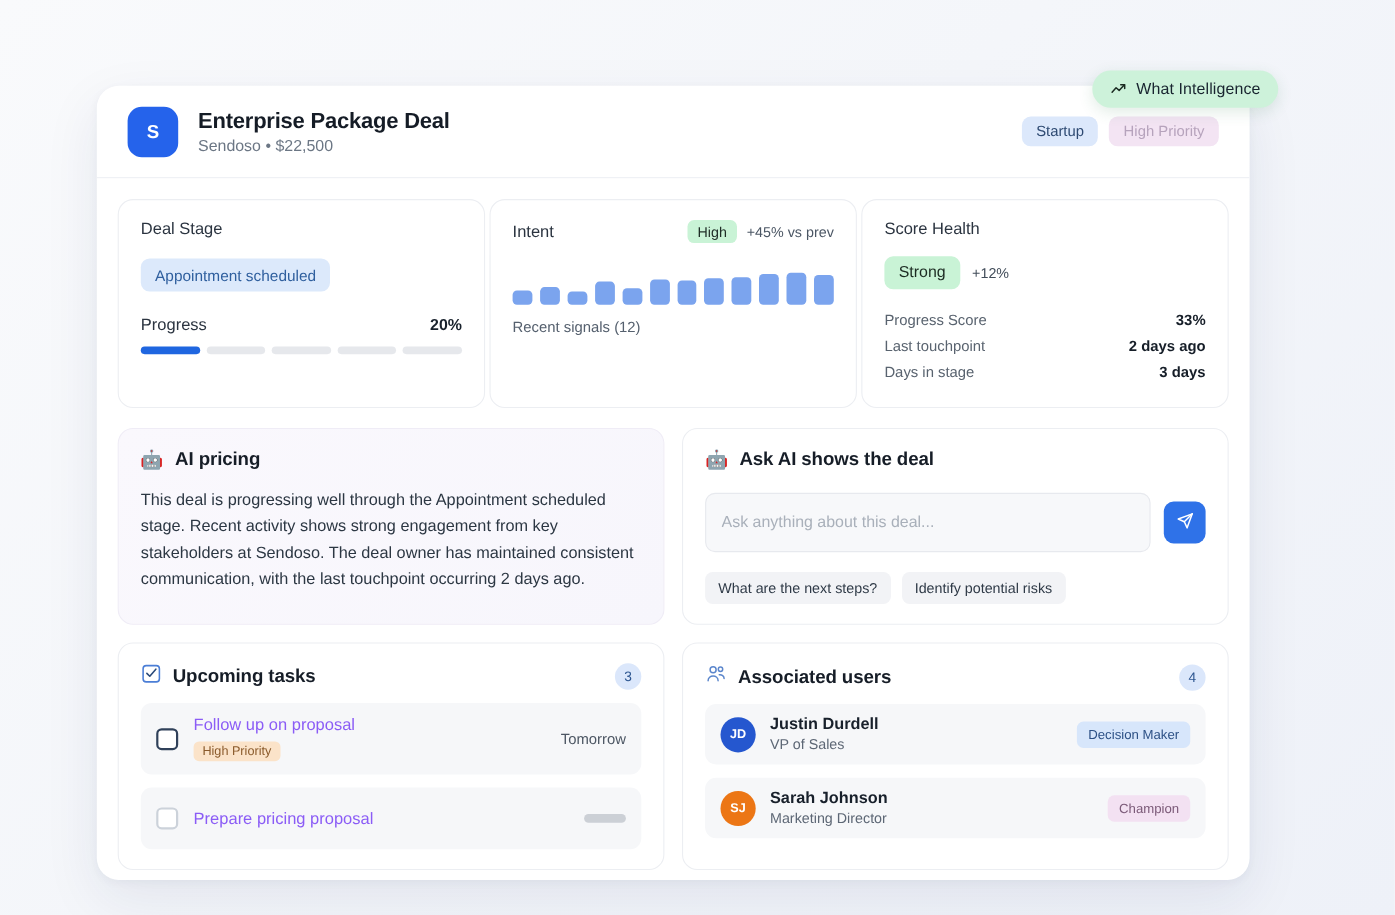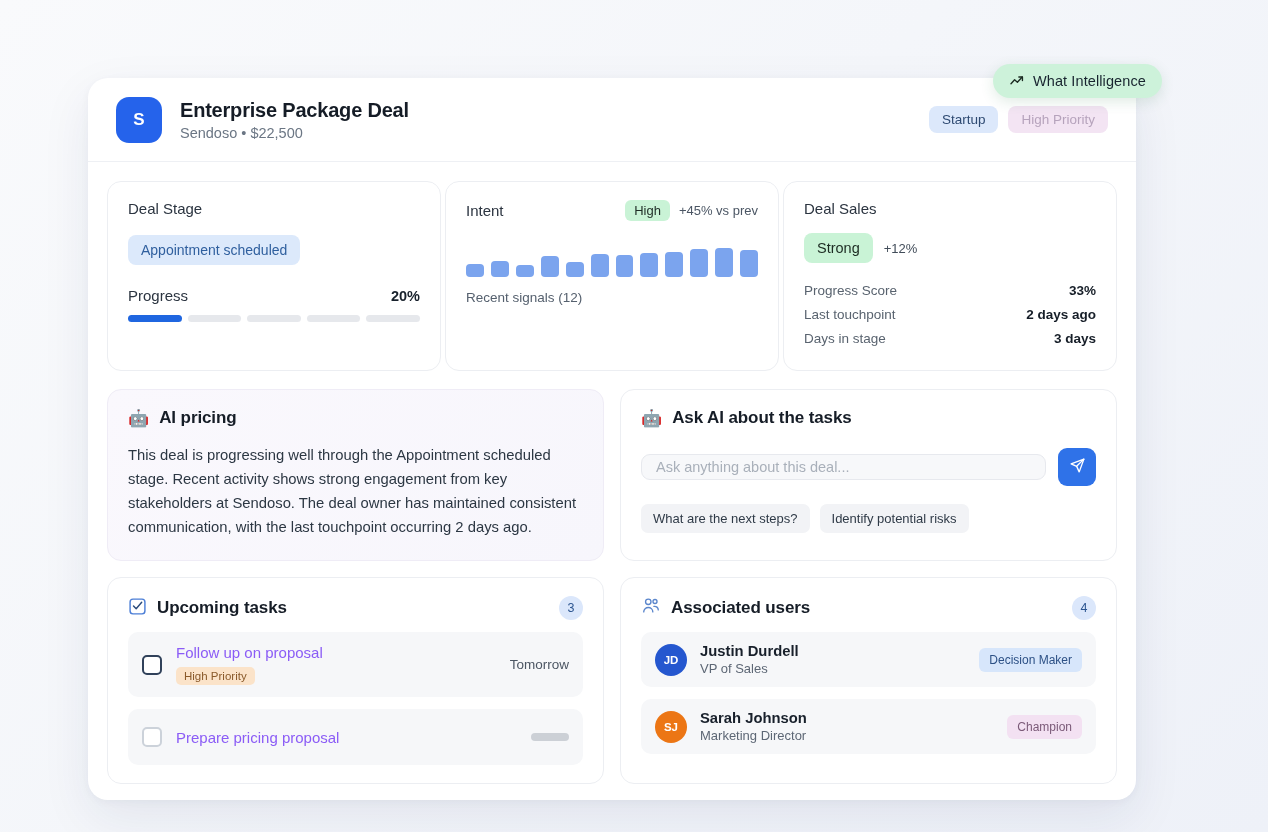--- a/index.html
+++ b/index.html
@@ -145,21 +145,21 @@
     font-size: 12.5px; display: flex; align-items: center; justify-content: center;
   }
   .sum-body {
     margin-top: 16px;
     font-size: 14.8px; line-height: 1.62; color: #2c3743;
     max-width: 470px;
   }
 
   .ask-row { display: flex; align-items: center; gap: 12px; margin-top: 20px; }
   .ask-input {
-    flex: 1; height: 26px;
+    flex: 1; height: 54px;
     background: #f7f8fa;
     border: 1px solid #e7e9ee;
     border-radius: 9px;
     padding: 0 14px;
     font-size: 14.5px; color: #2b3440;
     font-family: "Liberation Sans", sans-serif;
     outline: none;
   }
   .ask-input::placeholder { color: #a9b0ba; }
   .send-btn {
@@ -292,21 +292,21 @@
             <div class="bar" style="height: 75%; background: rgb(123, 164, 238);"></div>
             <div class="bar" style="height: 78.125%; background: rgb(123, 164, 238);"></div>
             <div class="bar" style="height: 87.5%; background: rgb(123, 164, 238);"></div>
             <div class="bar" style="height: 90.625%; background: rgb(123, 164, 238);"></div>
             <div class="bar" style="height: 84.375%; background: rgb(123, 164, 238);"></div>
           </div>
         <div class="signals">Recent signals (12)</div>
       </div>
 
       <div class="stat-card">
-        <div class="stat-title">Deal Sales</div>
+        <div class="stat-title">Score Health</div>
         <div class="health-chip-row">
           <span class="chip softgreen">Strong</span>
           <span class="health-delta">+12%</span>
         </div>
         <div class="kv-list" id="health-kv">
             <div class="kv">
               <span class="kv-k">Progress Score</span>
               <span class="kv-v">33%</span>
             </div>
             <div class="kv">
@@ -327,21 +327,21 @@
         <div class="panel-head">
           <span class="bot-ico">🤖</span>
           <span class="panel-title">AI pricing</span>
         </div>
         <div class="sum-body">This deal is progressing well through the Appointment scheduled stage. Recent activity shows strong engagement from key stakeholders at Sendoso. The deal owner has maintained consistent communication, with the last touchpoint occurring 2 days ago.</div>
       </div>
 
       <div class="panel askai">
         <div class="panel-head">
           <span class="bot-ico">🤖</span>
-          <span class="panel-title">Ask AI about the tasks</span>
+          <span class="panel-title">Ask AI shows the deal</span>
         </div>
         <div class="ask-row">
           <input class="ask-input" type="text" placeholder="Ask anything about this deal..." style="">
           <button class="send-btn">
             <span>
               <svg width="17" height="17" viewBox="0 0 20 20" fill="none" stroke="#ffffff" stroke-width="1.6" stroke-linecap="round" stroke-linejoin="round">
                 <path d="M17.5 2.5 L9 11"></path>
                 <path d="M17.5 2.5 L12 17.5 L9 11 L2.5 8 Z"></path>
               </svg>
             </span>

